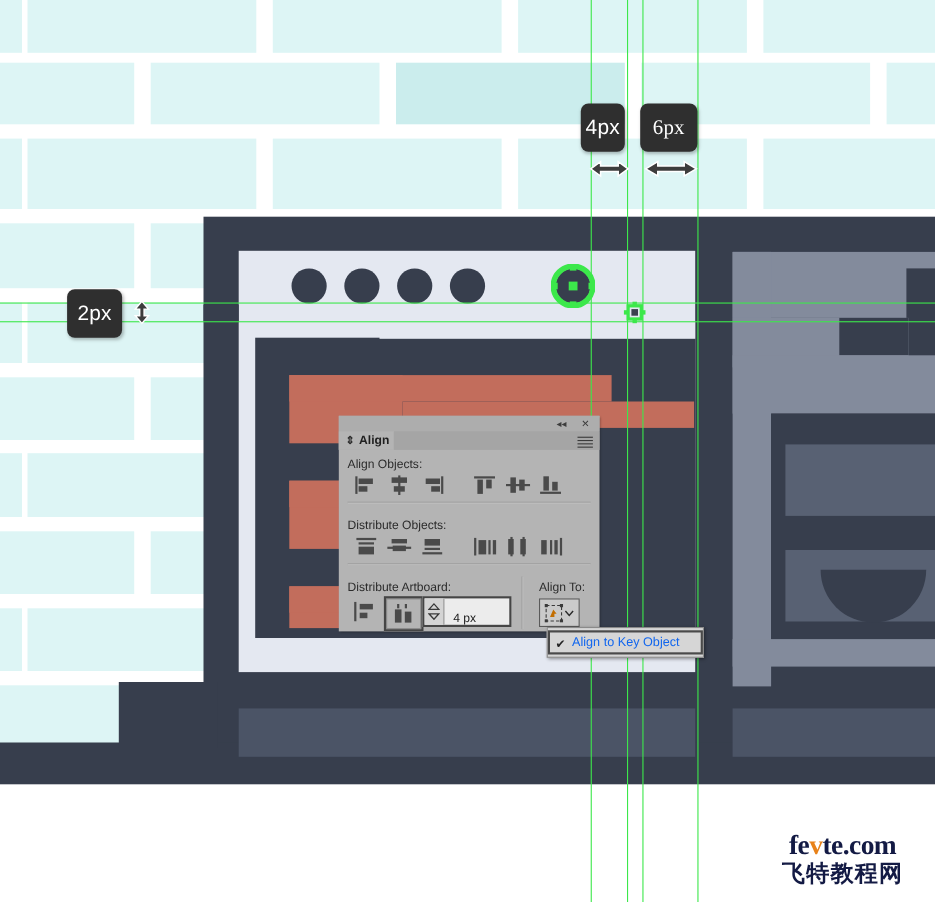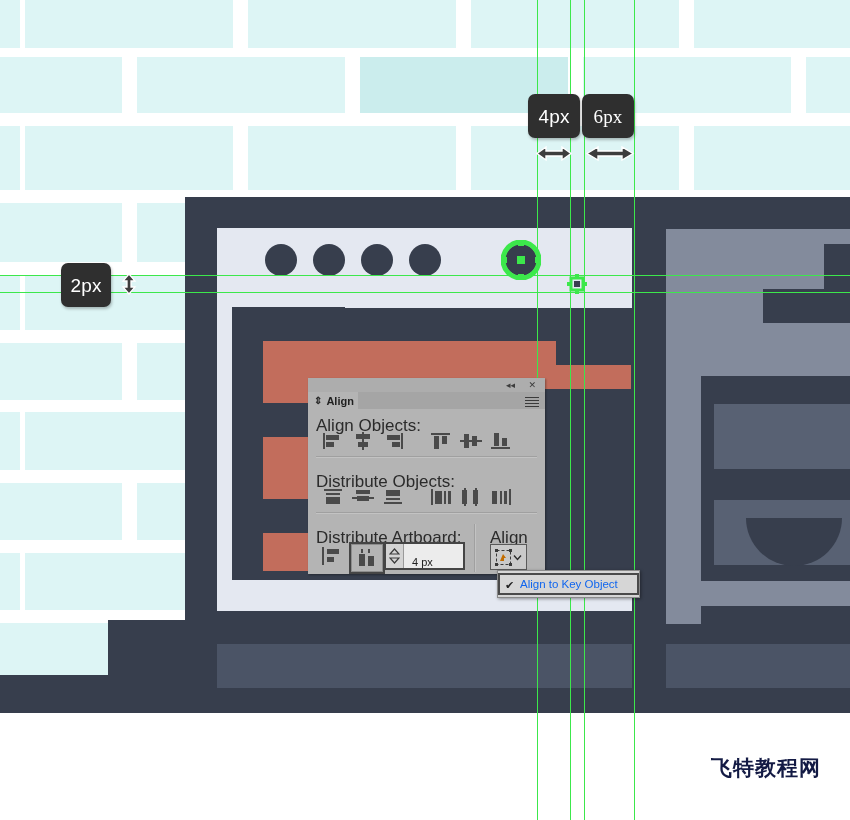--- a/index.html
+++ b/index.html
@@ -48,21 +48,21 @@
   .tb-ico{position:absolute;top:3px;color:#3c3c3c;font-size:9px;line-height:9px;}
   .panel-tabrow{position:absolute;left:0;top:14px;width:237px;height:17px;background:#a5a5a5;}
   .tab{
     position:absolute;left:0;top:0;width:50px;height:17px;background:#b4b4b4;
     display:flex;align-items:center;gap:4px;padding-left:6px;box-sizing:border-box;
     font-weight:bold;font-size:11px;color:#1f1f1f;
   }
   .tab .dia{font-size:10px;color:#2a2a2a;}
   .hamb{position:absolute;right:6px;top:5px;width:14px;}
   .hamb i{display:block;height:1px;background:#3a3a3a;margin-bottom:2px;}
-  .sect-label{position:absolute;font-size:17px;color:#2b2b2b;}
+  .sect-label{position:absolute;font-size:11px;color:#2b2b2b;}
   .iconrow{position:absolute;display:flex;}
   .abtn{width:30px;height:22px;display:flex;align-items:center;justify-content:center;}
   .divider{position:absolute;height:1px;background:#a0a0a0;border-bottom:1px solid #c3c3c3;}
   .vdivider{position:absolute;width:1px;background:#a0a0a0;border-right:1px solid #c3c3c3;}
   .press{
     position:absolute;background:#b4b4b4;border:2px solid #454545;
     box-shadow:inset 0 0 0 1px #8d8d8d;
     display:flex;align-items:center;justify-content:center;
   }
   .field{
@@ -231,21 +231,21 @@
     <svg width="20" height="20" viewBox="0 0 20 20">
       <rect x="4" y="4" width="12" height="12" fill="none" stroke="#3ce84b" stroke-width="3"></rect>
       <rect x="7" y="7" width="6" height="6" fill="#3b4050"></rect>
       <rect x="8" y="0" width="4" height="4" fill="#3ce84b"></rect>
       <rect x="8" y="16" width="4" height="4" fill="#3ce84b"></rect>
       <rect x="0" y="8" width="4" height="4" fill="#3ce84b"></rect>
       <rect x="16" y="8" width="4" height="4" fill="#3ce84b"></rect>
     </svg>
   </div>
 
-  <div class="chip" style="left:528px;top:94px;width:52px;height:44px;">4px</div>
+  <div class="chip" style="left:528px;top:94px;width:40px;height:44px;">4px</div>
   <div class="chip" style="left:582px;top:94px;width:52px;height:44px;font-family:Liberation Serif, serif;">6px</div>
   <div class="chip" style="left:61px;top:263px;width:50px;height:44px;">2px</div>
 
   <div class="arrow-h" style="left:535px;top:144px;">
     <svg width="38" height="19" viewBox="0 0 38 19">
       <path d="M2 9.5 L11 3 L11 7 L27 7 L27 3 L36 9.5 L27 16 L27 12 L11 12 L11 16 Z" fill="#3d3d3d" stroke="#ffffff" stroke-width="1.4"></path>
     </svg>
   </div>
   <div class="arrow-h" style="left:585px;top:144px;">
     <svg width="50" height="19" viewBox="0 0 50 19">
@@ -418,16 +418,17 @@
   </div>
 
   <div class="menu">
     <div class="menu-item sel">
       <span class="tick">✔</span>
       <span>Align to Key Object</span>
     </div>
   </div>
 
   <div class="wm">
+    <div class="l1"><span>fe</span><span class="v">v</span><span>te.com</span></div>
     <div class="l2">飞特教程网</div>
   </div>
 
 </div>
 
 </body></html>

